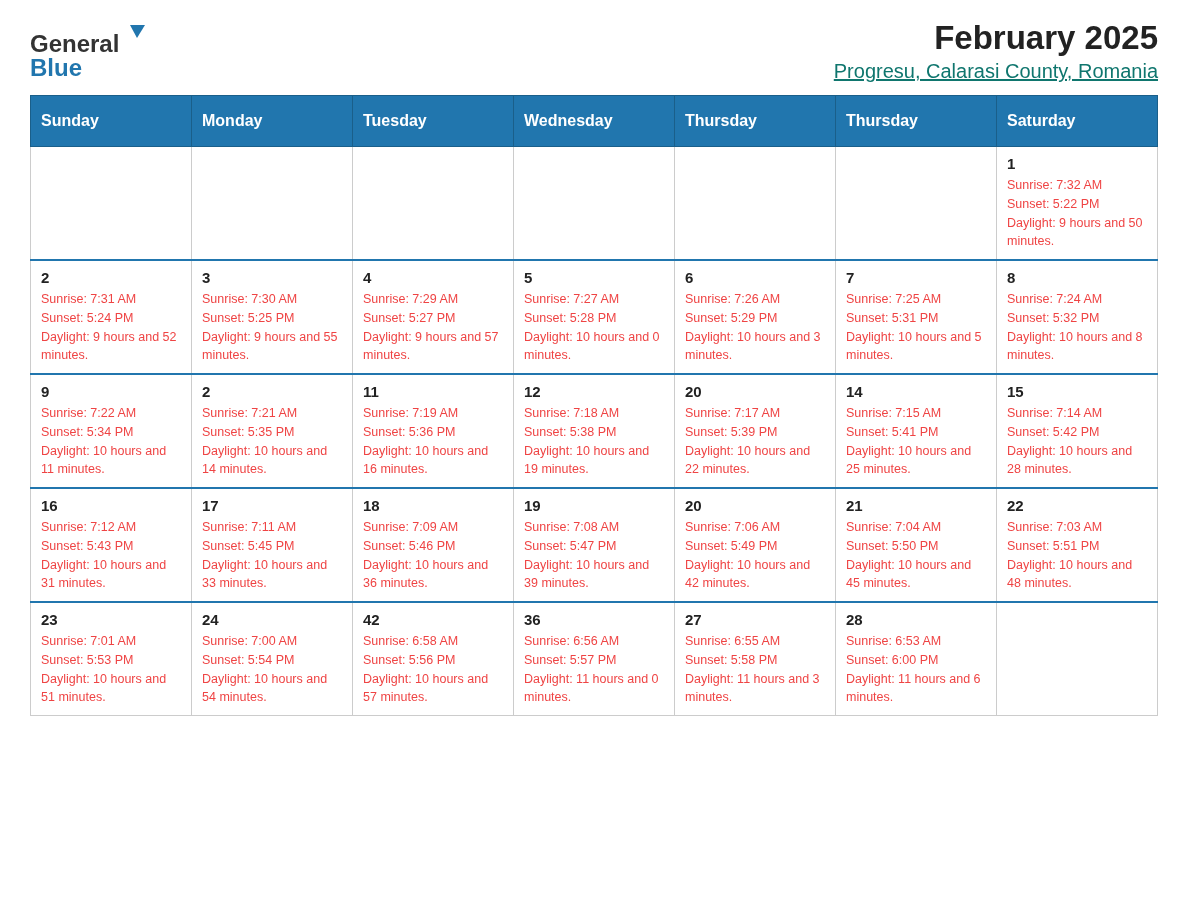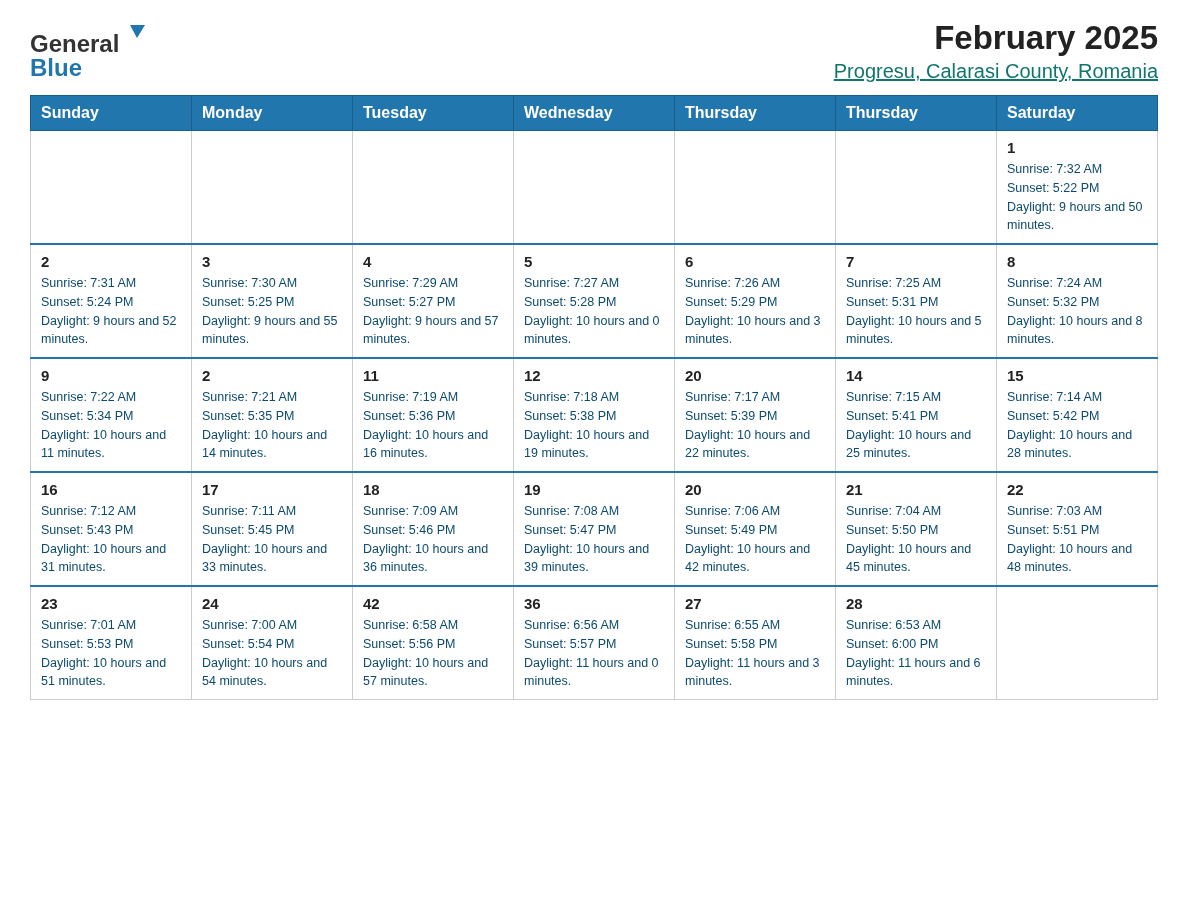--- a/index.html
+++ b/index.html
@@ -38,21 +38,21 @@
     .calendar-table {
       width: 100%;
       border-collapse: collapse;
       margin-top: 10px;
     }
     .calendar-table th {
       background-color: #2176ae;
       color: #fff;
       font-size: 16px;
       font-weight: bold;
-      padding: 8px 10px;
+      padding: 16px 10px;
       text-align: left;
       border: 1px solid #1a5f8a;
     }
     .calendar-table td {
       border: 1px solid #ccc;
       vertical-align: top;
       padding: 8px 10px;
       width: calc(100% / 7);
       min-height: 110px;
       font-size: 13px;
@@ -61,21 +61,21 @@
     .day-number {
       font-size: 15px;
       font-weight: bold;
       color: #222;
       display: block;
       margin-bottom: 4px;
     }
     .day-info {
       font-size: 12.5px;
       line-height: 1.5;
-      color: #0c4a6e;
+      color: #ef4444;
     }
     .empty-cell {
       background: #fff;
     }
     .row-border td {
       border-top: 2px solid #2176ae;
     }
   </style>
 </head>
 <body>

